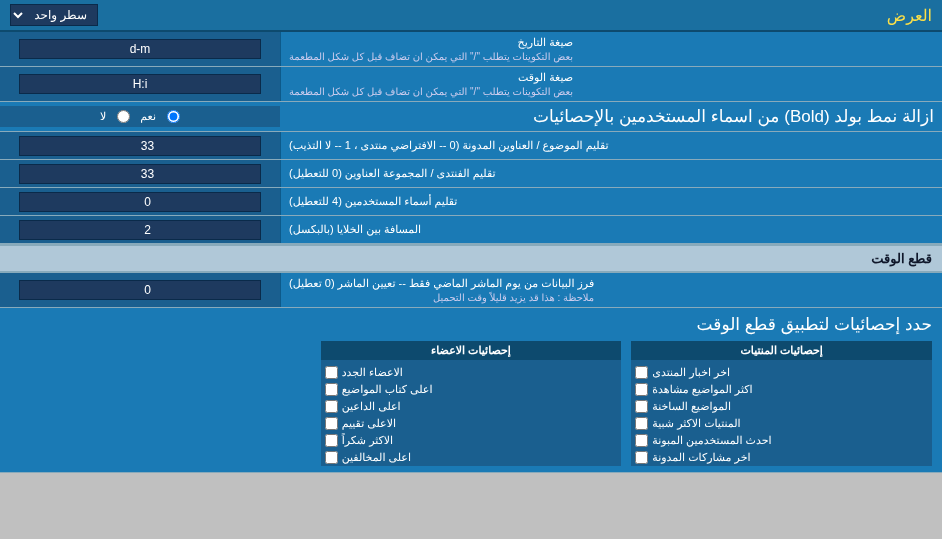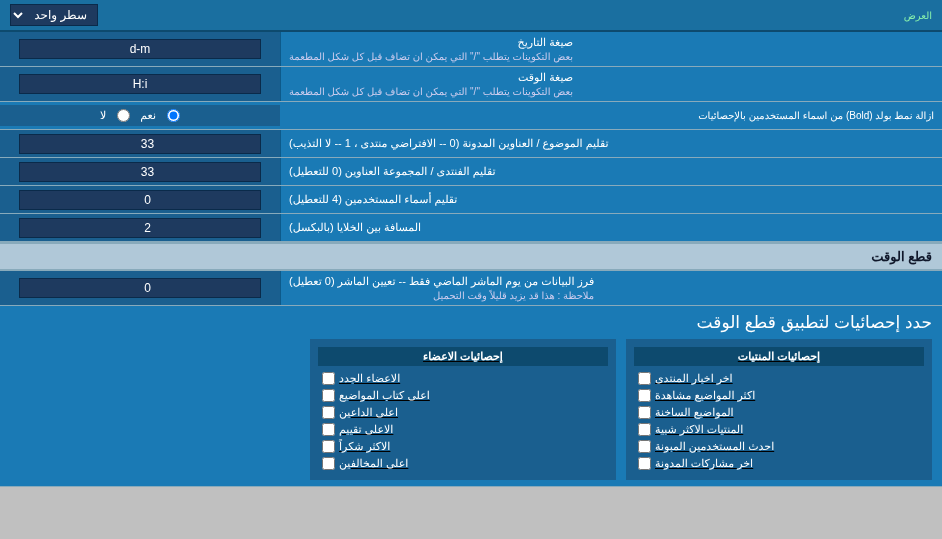--- a/index.html
+++ b/index.html
@@ -57,22 +57,22 @@
     
     .header-row {
       background: #1a6fa0;
       display: flex;
       align-items: center;
       justify-content: flex-end;
       padding: 4px 10px;
       border-bottom: 2px solid #0d4a6e;
     }
     .header-row .label {
-      color: #86efac;
-      font-size: 10px;
+      color: #fde047;
+      font-size: 16px;
       flex: 1;
       text-align: right;
     }
     .header-row select {
       background: #1e3a5f;
       color: #fff;
       border: 1px solid #0a2a4a;
       padding: 2px 6px;
       font-size: 12px;
       direction: rtl;
@@ -93,21 +93,21 @@
       align-items: center;
       background: #1a7ab5;
       border-bottom: 1px solid #8ab;
       min-height: 28px;
     }
     .radio-row .label {
       flex: 1;
       color: #fff;
       padding: 4px 8px;
       text-align: right;
-      font-size: 10px;
+      font-size: 17px;
     }
     .radio-row .radio-area {
       width: 280px;
       background: #1a5f8f;
       display: flex;
       align-items: center;
       justify-content: center;
       gap: 10px;
       padding: 4px;
     }
@@ -130,22 +130,21 @@
       font-size: 17px;
       margin-bottom: 6px;
     }
     .stats-grid {
       display: flex;
       gap: 10px;
     }
     .stats-col {
       flex: 1;
       background: #1a5f8f;
-      padding: 8px;
-      text-decoration: underline;
+      padding: 0;
     }
     .stats-col-title {
       background: #0d4a6e;
       color: #fff;
       text-align: center;
       padding: 3px;
       font-size: 11px;
       font-weight: bold;
       margin-bottom: 4px;
     }

